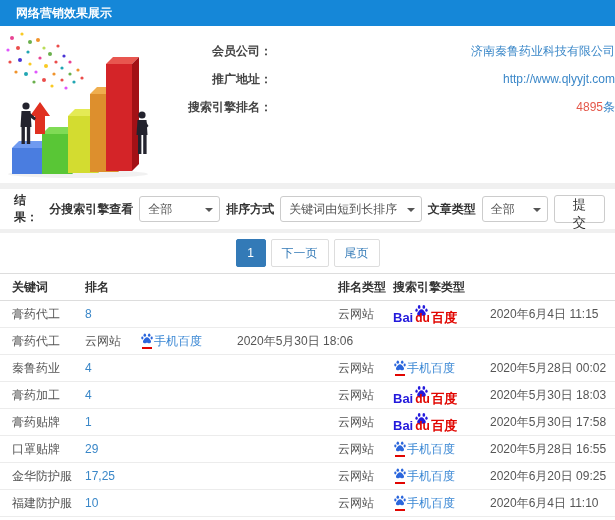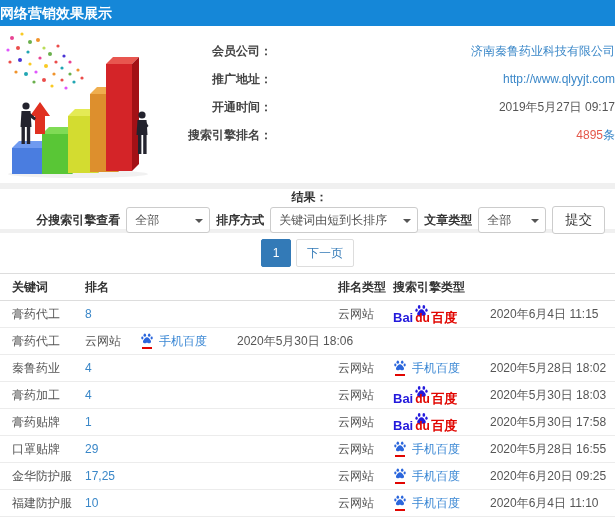--- a/index.html
+++ b/index.html
@@ -1,33 +1,33 @@
 <!DOCTYPE html>
 <html><head>
 <meta charset="utf-8">
 <style>
   html,body{margin:0;padding:0;}
   #app{width:615px;height:520px;background:#f0f0f0;overflow:hidden;position:relative;
        font-family:"Liberation Sans","DejaVu Sans",sans-serif;font-size:12px;color:#555;}
   
-  .topbar{height:26px;background:#1587d8;color:#fff;line-height:26px;padding-left:0;
-          font-weight:bold;font-size:14px;}
+  .topbar{height:26px;background:#1587d8;color:#fff;line-height:26px;padding-left:16px;
+          font-weight:bold;font-size:12px;}
   
   .info-card{background:#fff;height:157px;position:relative;}
   .chart-wrap{position:absolute;left:0;top:2px;width:170px;height:152px;}
   .info-rows{margin-left:178px;padding-top:11px;}
   .info-row{display:flex;align-items:center;height:28px;justify-content:space-between;}
   .info-label{width:94px;text-align:right;font-weight:bold;color:#444;}
   .info-value{margin-left:16px;color:#555;}
   .link{color:#3a87c8;text-decoration:none;cursor:pointer;}
   .rank-num{color:#e4584a;}
   .rank-unit{color:#3a87c8;}
   
   .filter-card{background:#fff;margin-top:6px;height:40px;display:flex;align-items:center;
-               padding:0 10px;flex-direction:column;}
+               padding:0 10px;}
   .result-label{font-weight:bold;color:#333;margin-left:4px;}
   .filter-controls{margin-left:auto;display:flex;align-items:center;gap:6px;}
   .flabel{font-weight:bold;color:#333;white-space:nowrap;}
   .select{height:26px;box-sizing:border-box;border:1px solid #ccc;border-radius:3px;background:#fff;
           display:flex;align-items:center;padding:0 18px 0 8px;position:relative;color:#555;
           cursor:pointer;white-space:nowrap;overflow:hidden;}
   .select::after{content:"";position:absolute;right:6px;top:11px;border:4px solid transparent;
           border-top-color:#555;}
   .sel-engine{width:84px;}
   .sel-sort{width:148px;}
@@ -53,21 +53,21 @@
   .c4{width:97px;display:flex;align-items:center;}
   .c5{flex:1;}
   
   .baidu-logo{display:inline-flex;align-items:flex-end;line-height:1;text-align:center;}
   .bd-bai{color:#2319dc;font-weight:bold;font-size:13px;}
   .bd-du-wrap{position:relative;width:17px;height:19px;display:inline-block;}
   .bd-du-wrap svg{position:absolute;top:-1px;left:1px;}
   .bd-du{color:#e10601;font-weight:bold;font-size:12px;position:absolute;bottom:0;left:2px;}
   .bd-cn{color:#e10601;font-weight:bold;font-size:13px;margin-left:1px;}
   
-  .bdm{display:inline-flex;align-items:center;gap:5px;line-height:1;}
+  .bdm{display:inline-flex;align-items:center;line-height:1;}
   .bdm-icon{width:14px;display:inline-block;}
   .bdm-underline{display:block;width:10px;height:2px;background:#e10601;margin:1px auto 0;}
   .bdm-text{color:#3a87d4;}
 </style>
 </head>
 <body>
 
 <div id="app">
 
   <div class="topbar">
@@ -157,24 +157,20 @@
     <div class="info-rows">
       <div class="info-row">
         <span class="info-label">会员公司：</span>
         <span class="info-value link">济南秦鲁药业科技有限公司</span>
       </div>
       <div class="info-row">
         <span class="info-label">推广地址：</span>
         <span class="info-value link">http://www.qlyyjt.com</span>
       </div>
       <div class="info-row">
-        <span class="info-label">开通时间：</span>
-        <span class="info-value">2019年5月27日 09:17</span>
-      </div>
-      <div class="info-row">
         <span class="info-label">搜索引擎排名：</span>
         <span class="info-value">
           <span class="rank-num">4895</span><span class="rank-unit">条</span>
         </span>
       </div>
     </div>
   </div>
 
   <div class="filter-card">
     <span class="result-label">结果：</span>
@@ -191,20 +187,21 @@
       <div class="select sel-article">
         <span>全部</span>
       </div>
       <button class="submit-btn">提交</button>
     </div>
   </div>
 
   <div class="pager-card">
     <span class="page-btn active">1</span>
     <span class="page-btn">下一页</span>
+    <span class="page-btn">尾页</span>
   </div>
 
   <div class="table">
     <div class="thead">
       <div class="c1">关键词</div>
       <div class="c2">排名</div>
       <div class="c3">排名类型</div>
       <div class="c4">搜索引擎类型</div>
     </div>
     <div id="table-body">
@@ -264,21 +261,21 @@
                     <ellipse cx="8" cy="4" rx="2.3" ry="3"></ellipse>
                     <ellipse cx="16" cy="4" rx="2.3" ry="3"></ellipse>
                     <ellipse cx="3.5" cy="9" rx="2" ry="2.7"></ellipse>
                     <ellipse cx="20.5" cy="9" rx="2" ry="2.7"></ellipse>
                     <path d="M12 7.5c-3.2 0-4.2 3-6.2 5-1.9 1.9-1.6 6 2.1 6 2.1 0 2.6-1 4.1-1s2 1 4.1 1c3.7 0 4-4.1 2.1-6-2-2-3-5-6.2-5z"></path>
                   </g>
                 </svg><span class="bdm-underline"></span></span>
     <span class="bdm-text">手机百度</span>
   </span>
 </div>
-    <div class="c5">2020年5月28日 18:02</div>
+    <div class="c5">2020年5月28日 00:02</div>
   </div>
 
   <div class="trow">
     <div class="c1">膏药加工</div>
     <div class="c2">4</div>
     <div class="c3">云网站</div>
     <div class="c4">
   <span class="baidu-logo">
     <span class="bd-bai">Bai</span>
               <span class="bd-du-wrap">

